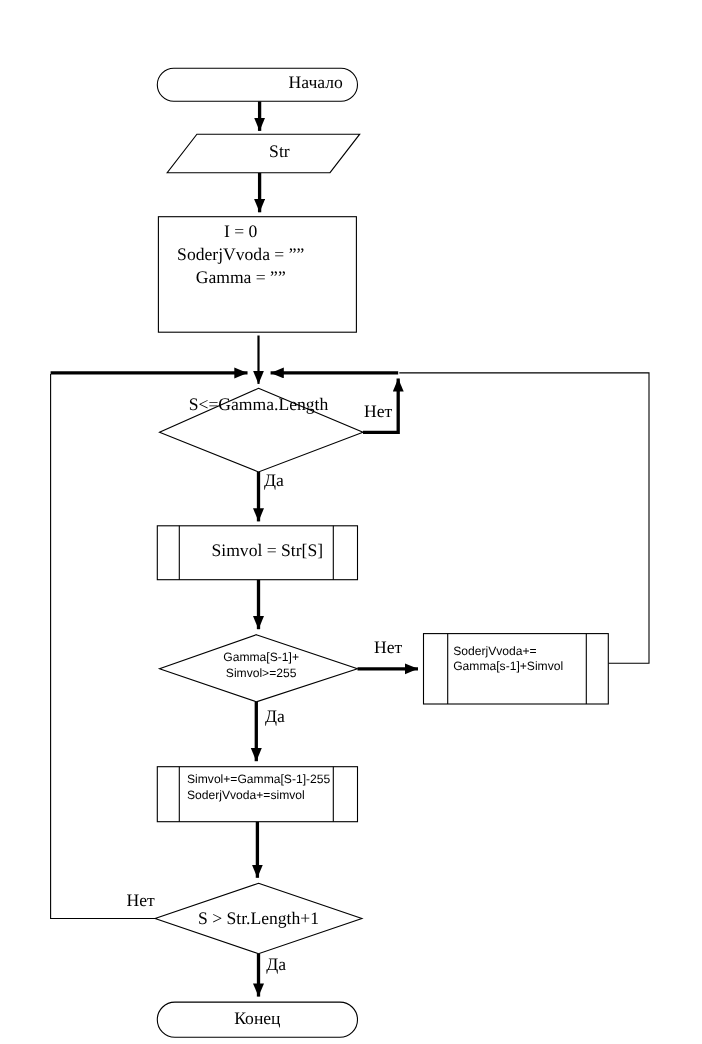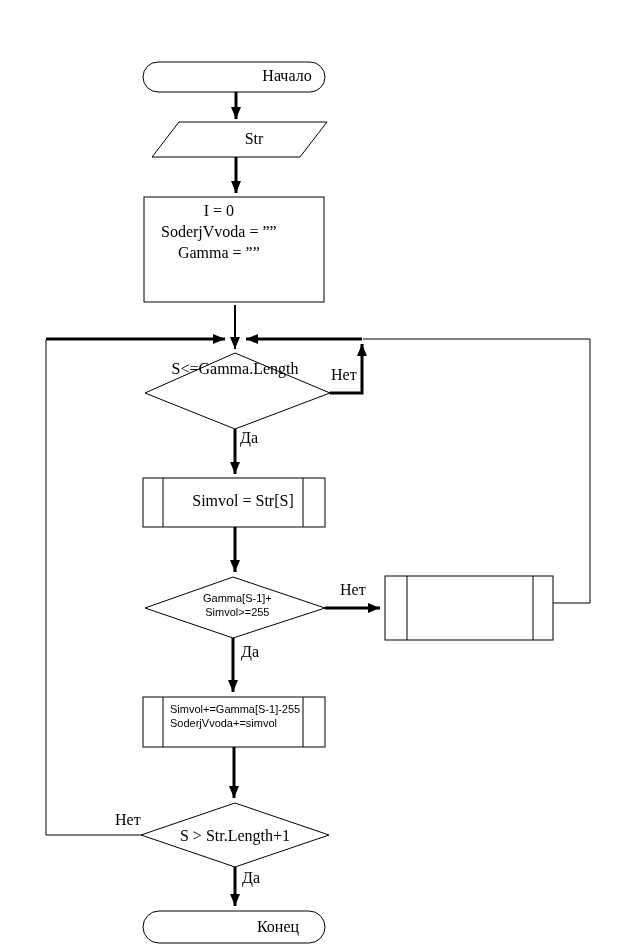--- a/index.html
+++ b/index.html
@@ -82,25 +82,29 @@
 
   <div class="lbl serif ctr" style="left:143px;top:492px;width:200px;">Simvol = Str[S]</div>
 
   <div class="lbl sans" style="left:203px;top:591px;text-align:center;">
     <div>Gamma[S-1]+</div>
     <div>Simvol&gt;=255</div>
   </div>
   <div class="lbl serif" style="left:340px;top:581px;">Нет</div>
   <div class="lbl serif" style="left:241px;top:643px;">Да</div>
 
+  <div class="lbl sans" style="left:412px;top:585px;">
+    <div>SoderjVvoda+=</div>
+    <div>Gamma[s-1]+Simvol</div>
+  </div>
 
   <div class="lbl sans" style="left:170px;top:702px;">
     <div>Simvol+=Gamma[S-1]-255</div>
     <div>SoderjVvoda+=simvol</div>
   </div>
 
   <div class="lbl serif ctr" style="left:141px;top:827px;width:188px;">S &gt; Str.Length+1</div>
   <div class="lbl serif" style="left:115px;top:811px;">Нет</div>
   <div class="lbl serif" style="left:242px;top:869px;">Да</div>
 
-  <div class="lbl serif ctr" style="left:143px;top:918px;width:182px;padding-left:44px;">Конец</div>
+  <div class="lbl serif ctr" style="left:143px;top:918px;width:182px;">Конец</div>
 
 </div>
 
 </body></html>

